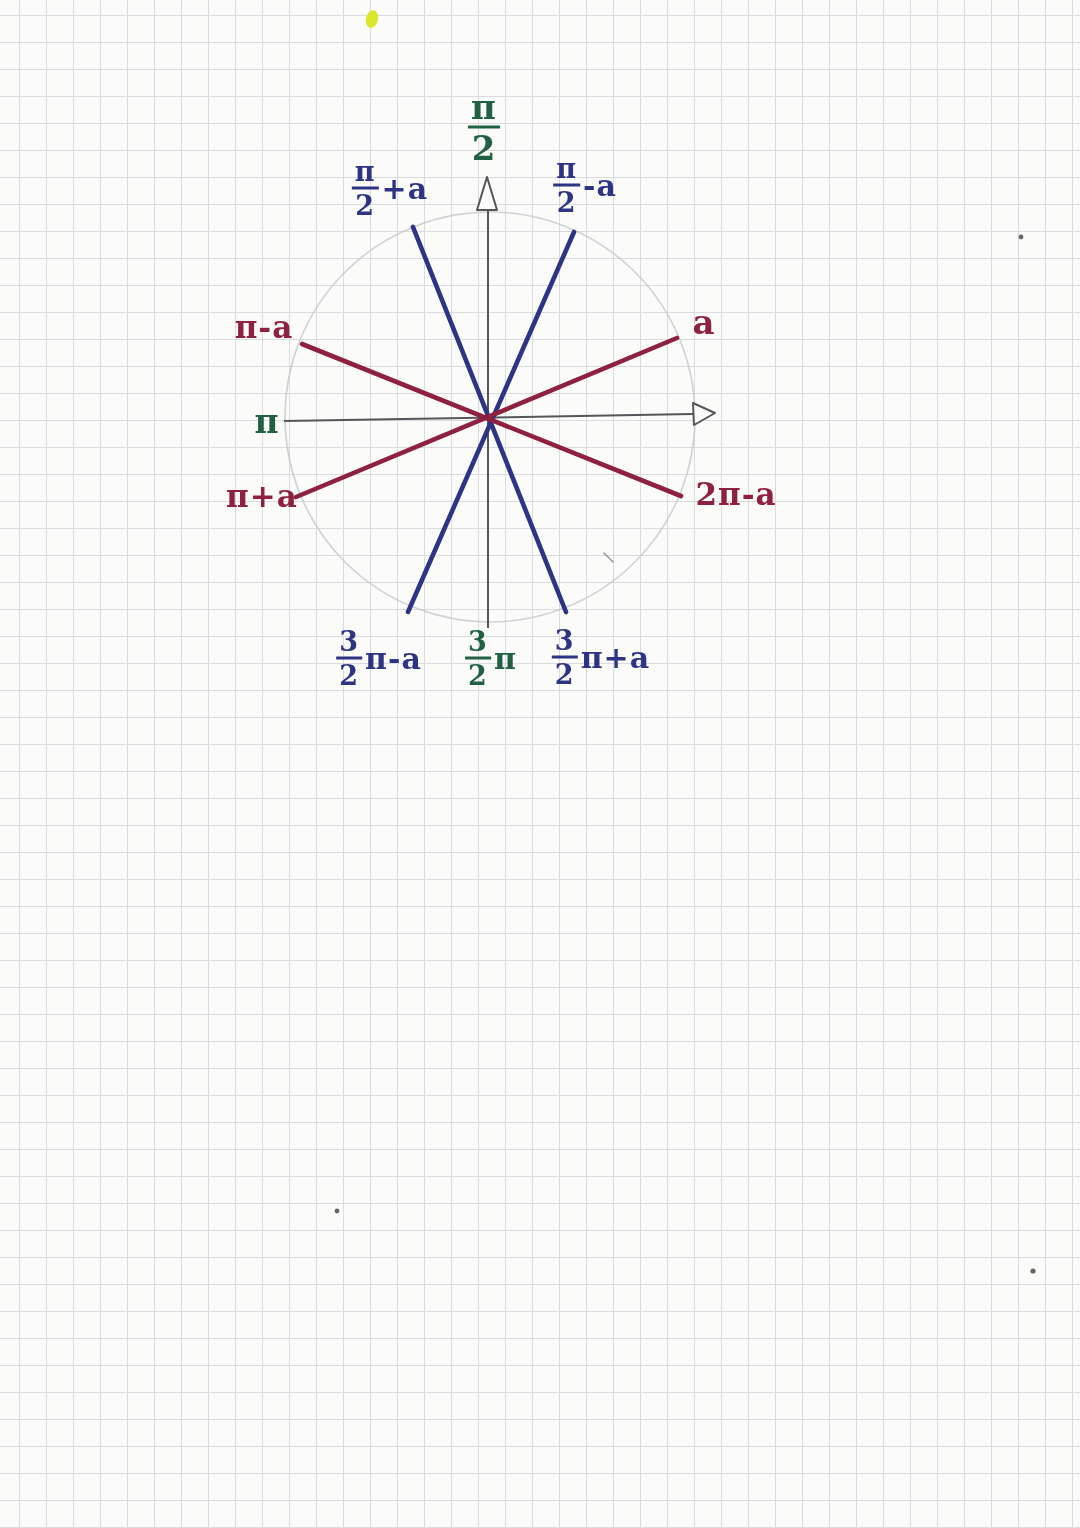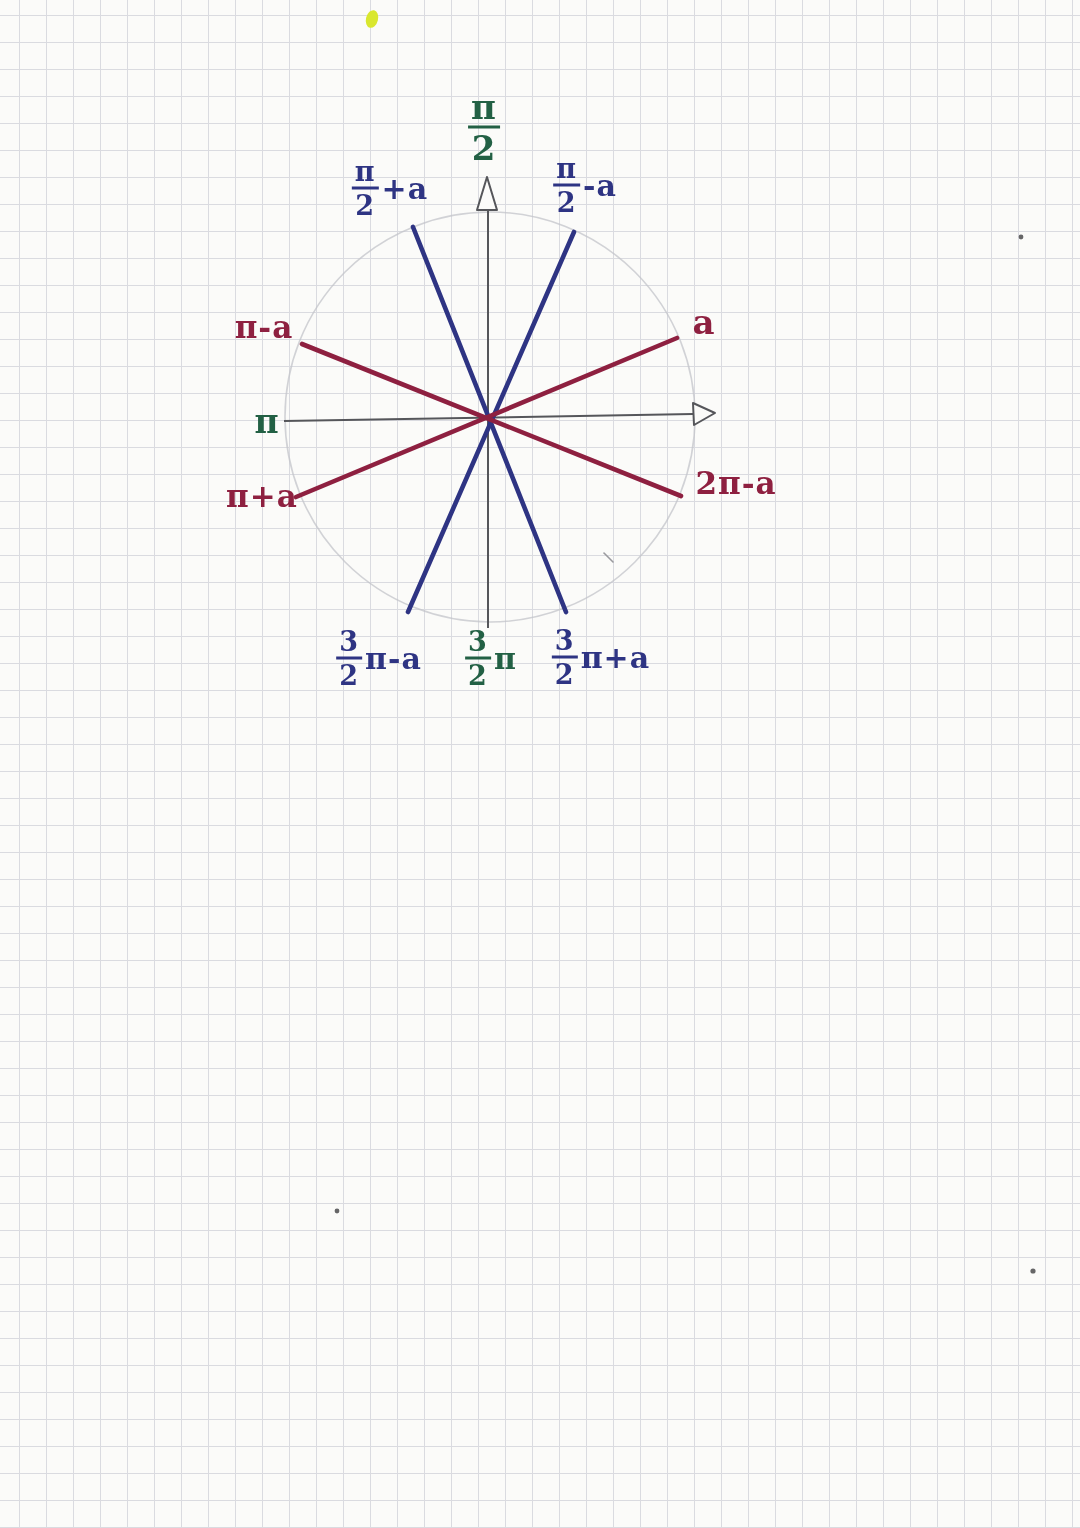--- a/index.html
+++ b/index.html
@@ -111,21 +111,21 @@
   </div>
 
   <div class="lbl red" style="left:262px;top:496px;">
     <span>π+a</span>
   </div>
 
   <div class="lbl red" style="left:704px;top:322px;font-size:34px;">
     <span>a</span>
   </div>
 
-  <div class="lbl red" style="left:736px;top:483px;">
+  <div class="lbl red" style="left:736px;top:494px;">
     <span>2π-a</span>
   </div>
 
   <div class="lbl blue" style="left:379px;top:658px;">
     <span class="frac">
       <span class="num">3</span>
       <span class="den">2</span>
     </span>
     <span class="rest">π-a</span>
   </div>

